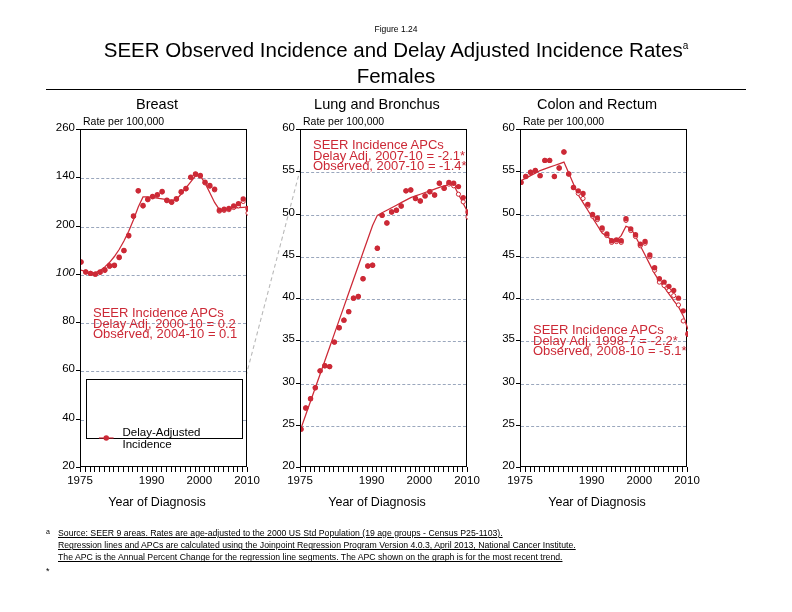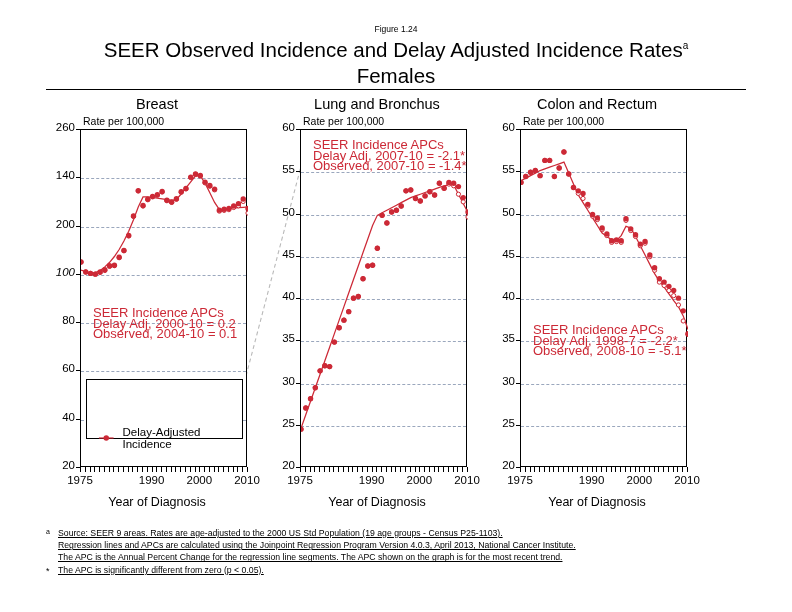--- a/index.html
+++ b/index.html
@@ -551,14 +551,14 @@
       <div class="xtick-label" style="left: 132.286px; top: 378px; width: 40px;">2000</div>
       <div class="xtick-label" style="left: 180px; top: 378px; width: 40px;">2010</div>
       <div class="xaxis-title" style="top: 399px; left: 0px;">Year of Diagnosis</div>
     </div>
   </div>
 
 <div class="footnotes" id="footnotes">
     <div class="fn-line"><span class="fn-mark">a</span><span>Source: SEER 9 areas. Rates are age-adjusted to the 2000 US Std Population (19 age groups - Census P25-1103).</span></div>
     <div class="fn-line"><span class="fn-mark"></span><span>Regression lines and APCs are calculated using the Joinpoint Regression Program Version 4.0.3, April 2013, National Cancer Institute.</span></div>
     <div class="fn-line"><span class="fn-mark"></span><span>The APC is the Annual Percent Change for the regression line segments. The APC shown on the graph is for the most recent trend.</span></div>
-    <div class="fn-line"><span class="fn-mark star">*</span><span>The APC is significantly different from zero (p &lt; 0.05).</span></div>
+    <div class="fn-line"><span class="fn-mark star">*</span></div>
   </div>
 
 </body></html>

